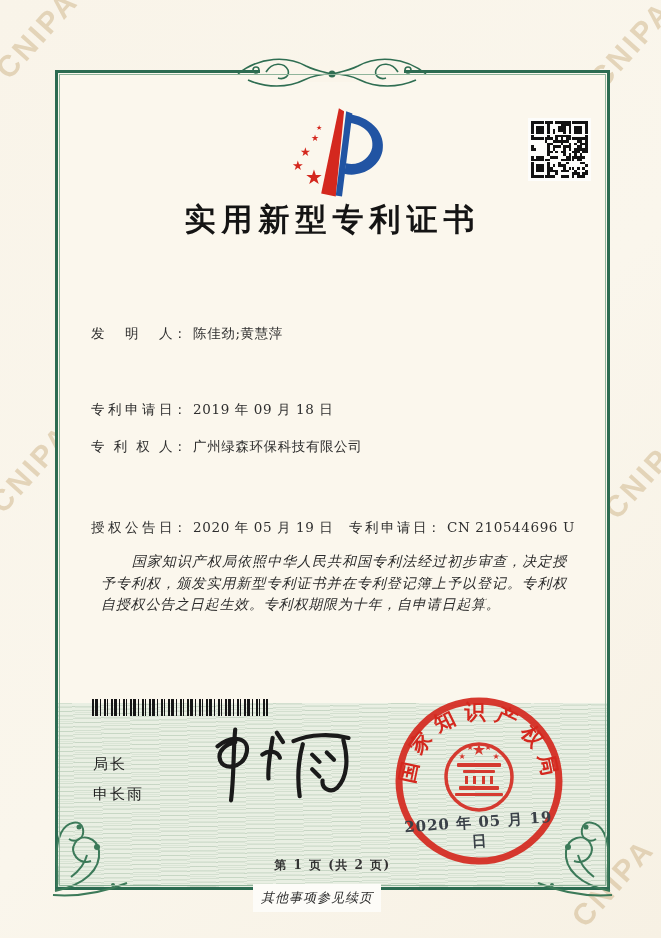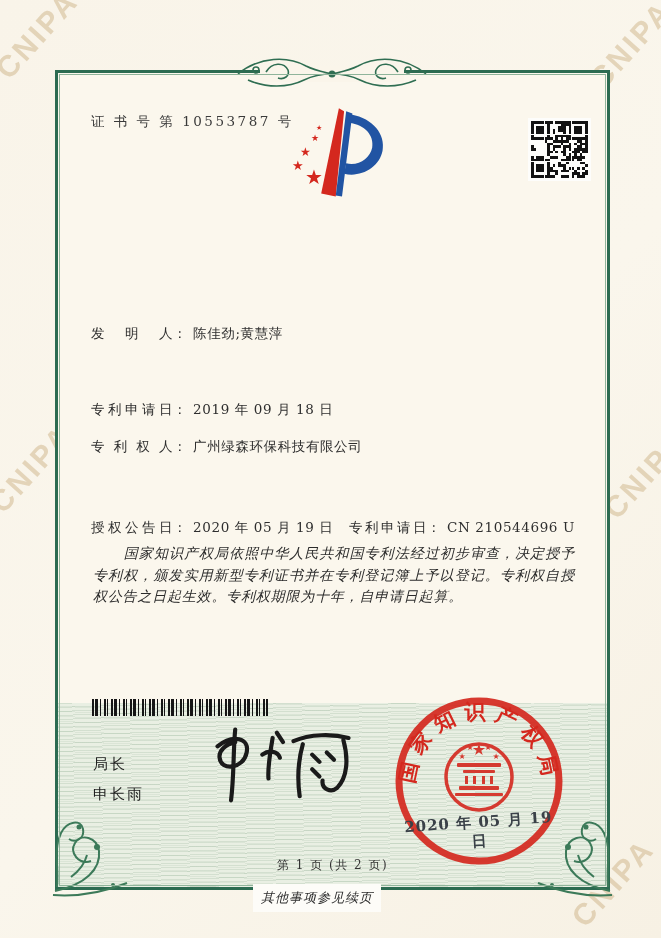--- a/index.html
+++ b/index.html
@@ -35,37 +35,37 @@
   
   .row{position:absolute;left:33px;font-size:13.5px;letter-spacing:0.6px;color:#2e2e2e;white-space:nowrap;}
   .flabel{display:inline-block;width:82px;text-align:justify;text-align-last:justify;vertical-align:top;}
   .colon{margin-right:6px;}
   .line2{margin-left:96px;line-height:19px;}
   .grp2{position:absolute;left:258px;top:0;white-space:nowrap;}
   .grp2 .flabel{width:78px;}
   
   .paras{position:absolute;left:35px;right:32px;top:470px;font-size:14px;line-height:21.6px;
          text-align:justify;font-style:italic;letter-spacing:0.8px;color:#2b2b2b;}
-  .paras p{margin:0;text-indent:2.2em;}
+  .paras p{margin:8px;text-indent:2.2em;}
   
   .barcode{position:absolute;left:34px;top:626px;width:176px;height:17px;
     background:repeating-linear-gradient(90deg,
       #161616 0 2px, transparent 2px 3px,
       #161616 3px 6px, transparent 6px 8px,
       #161616 8px 9px, transparent 9px 12px,
       #161616 12px 14px, transparent 14px 15px,
       #161616 15px 16px, transparent 16px 19px);}
   .director{position:absolute;left:35px;top:676px;font-family:"DejaVu Sans","Liberation Sans",sans-serif;
             font-size:15px;letter-spacing:2px;color:#1d1d1d;line-height:30px;}
   .sig{position:absolute;left:146px;top:650px;width:156px;height:84px;}
   .seal{position:absolute;left:335px;top:620px;width:172px;height:172px;}
   .seal-date{position:absolute;left:341px;top:740px;width:160px;text-align:center;
              font-size:15px;font-weight:600;letter-spacing:1px;color:#3a4148;transform:rotate(-4deg);}
   .page-info{position:absolute;left:0;top:784px;width:100%;text-align:center;
-             font-size:12px;letter-spacing:1.5px;color:#333;}
+             font-size:12px;letter-spacing:1.5px;color:#333;font-weight:bold;}
   .cont-note{position:absolute;left:253px;top:884px;width:128px;height:28px;background:#fdfcf8;
              display:flex;align-items:center;justify-content:center;
              font-size:13px;font-style:italic;letter-spacing:1px;color:#2e2e2e;}
 </style>
 </head>
 <body>
 
 <div class="page">
 
   <div class="wm" style="left:-16px;top:18px">CNIPA</div>
@@ -115,21 +115,20 @@
         <path d="M4,110 C32,112 58,106 78,98"></path>
         <path d="M22,92 C30,86 36,78 38,70"></path>
       </g>
       <g fill="#3c7a59">
         <circle cx="48" cy="62" r="3"></circle>
           <circle cx="30" cy="42" r="2.5"></circle>
           <circle cx="64" cy="100" r="2"></circle>
       </g>
     </svg>
 
-    <div class="cert-no">证 书 号 第 10553787 号</div>
 
     <div class="logo">
       <svg viewBox="0 0 100 100" width="104" height="104">
         <polygon points="47,5 52,8 44,90 30,87" fill="#d4281e"></polygon>
         <polygon points="54,8 60,10 50,90 44,89" fill="#2154a3"></polygon>
         <path d="M59,11 C80,15 92,30 89,46 C86,62 68,72 52,68 L54,58 C66,61 77,53 79,43 C81,31 72,21 57,19 Z" fill="#2154a3"></path>
       </svg>
       <span class="logo-star" style="left:26px;top:22px;font-size:7px">★</span>
       <span class="logo-star" style="left:21px;top:31px;font-size:9px">★</span>
       <span class="logo-star" style="left:10px;top:43px;font-size:12px">★</span>
@@ -373,20 +372,21 @@
         <i style="left:24.6px;top:57.0px"></i>
         <i style="left:32.7px;top:57.0px"></i>
         <i style="left:35.4px;top:57.0px"></i>
         <i style="left:38.1px;top:57.0px"></i>
         <i style="left:43.5px;top:57.0px"></i>
         <i style="left:48.9px;top:57.0px"></i>
         <i style="left:51.6px;top:57.0px"></i>
         <i style="left:54.3px;top:57.0px"></i>
       </div>
 
+    <div class="title">实用新型专利证书</div>
 
     <div class="row" style="top:252px">
       <span class="flabel">发明人</span><span class="colon">：</span><span class="fvalue">陈佳劲;黄慧萍</span>
     </div>
     <div class="row" style="top:328px">
       <span class="flabel">专利申请日</span><span class="colon">：</span><span class="fvalue">2019 年 09 月 18 日</span>
     </div>
     <div class="row" style="top:365px">
       <span class="flabel">专利权人</span><span class="colon">：</span><span class="fvalue">广州绿森环保科技有限公司</span>
     </div>

